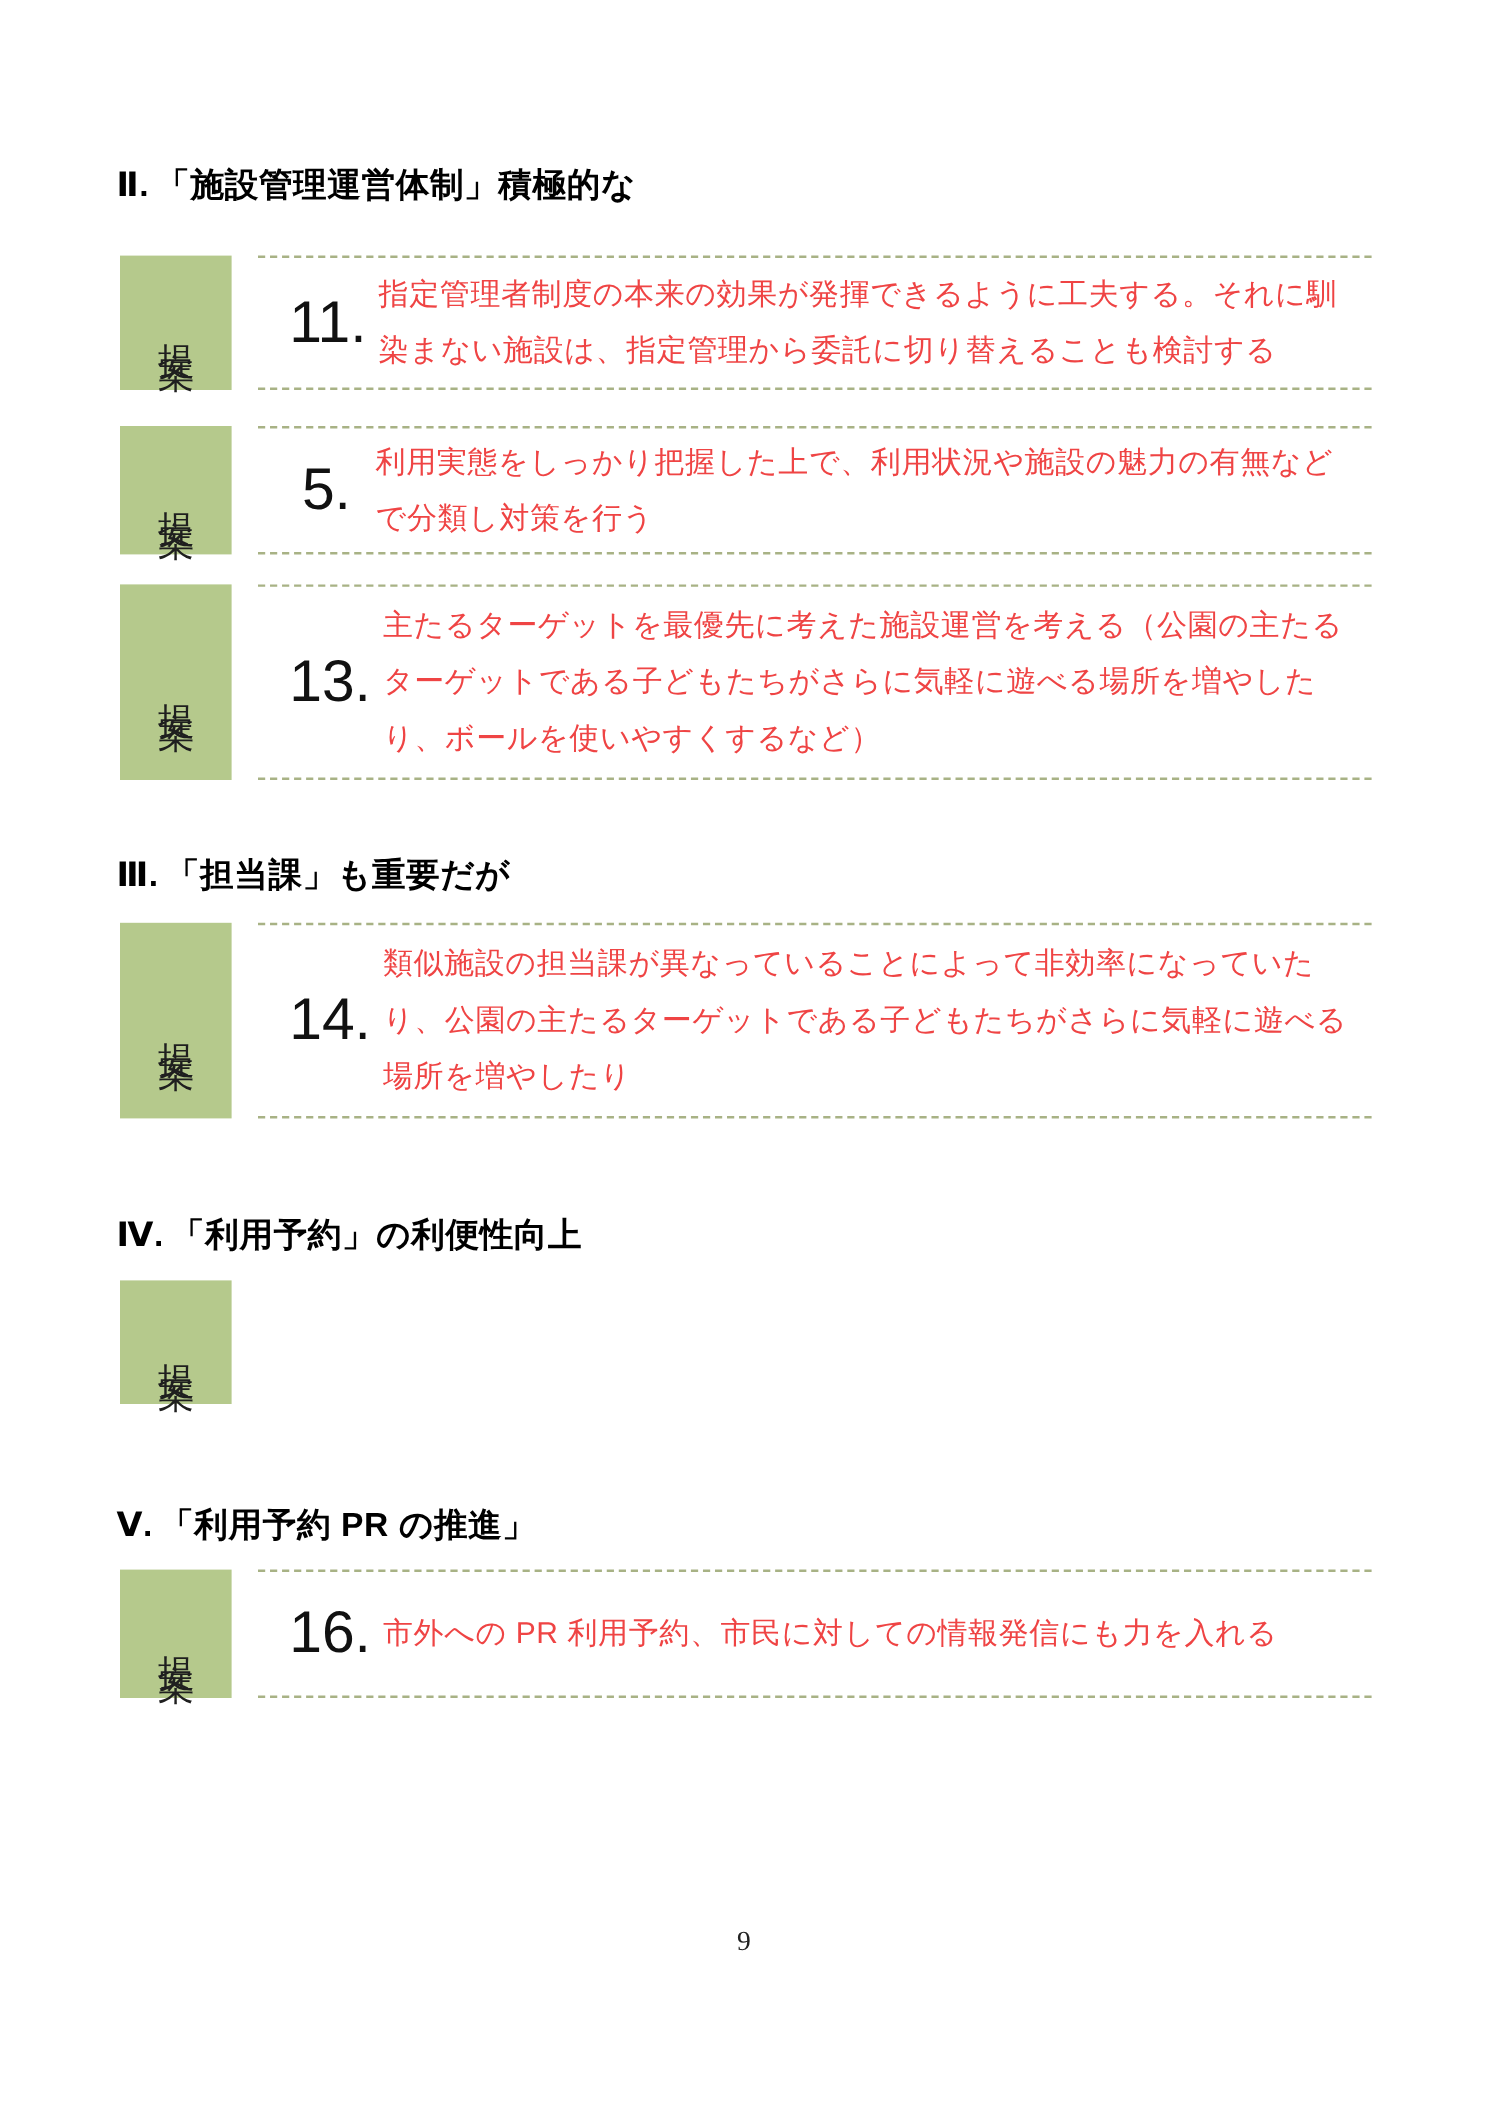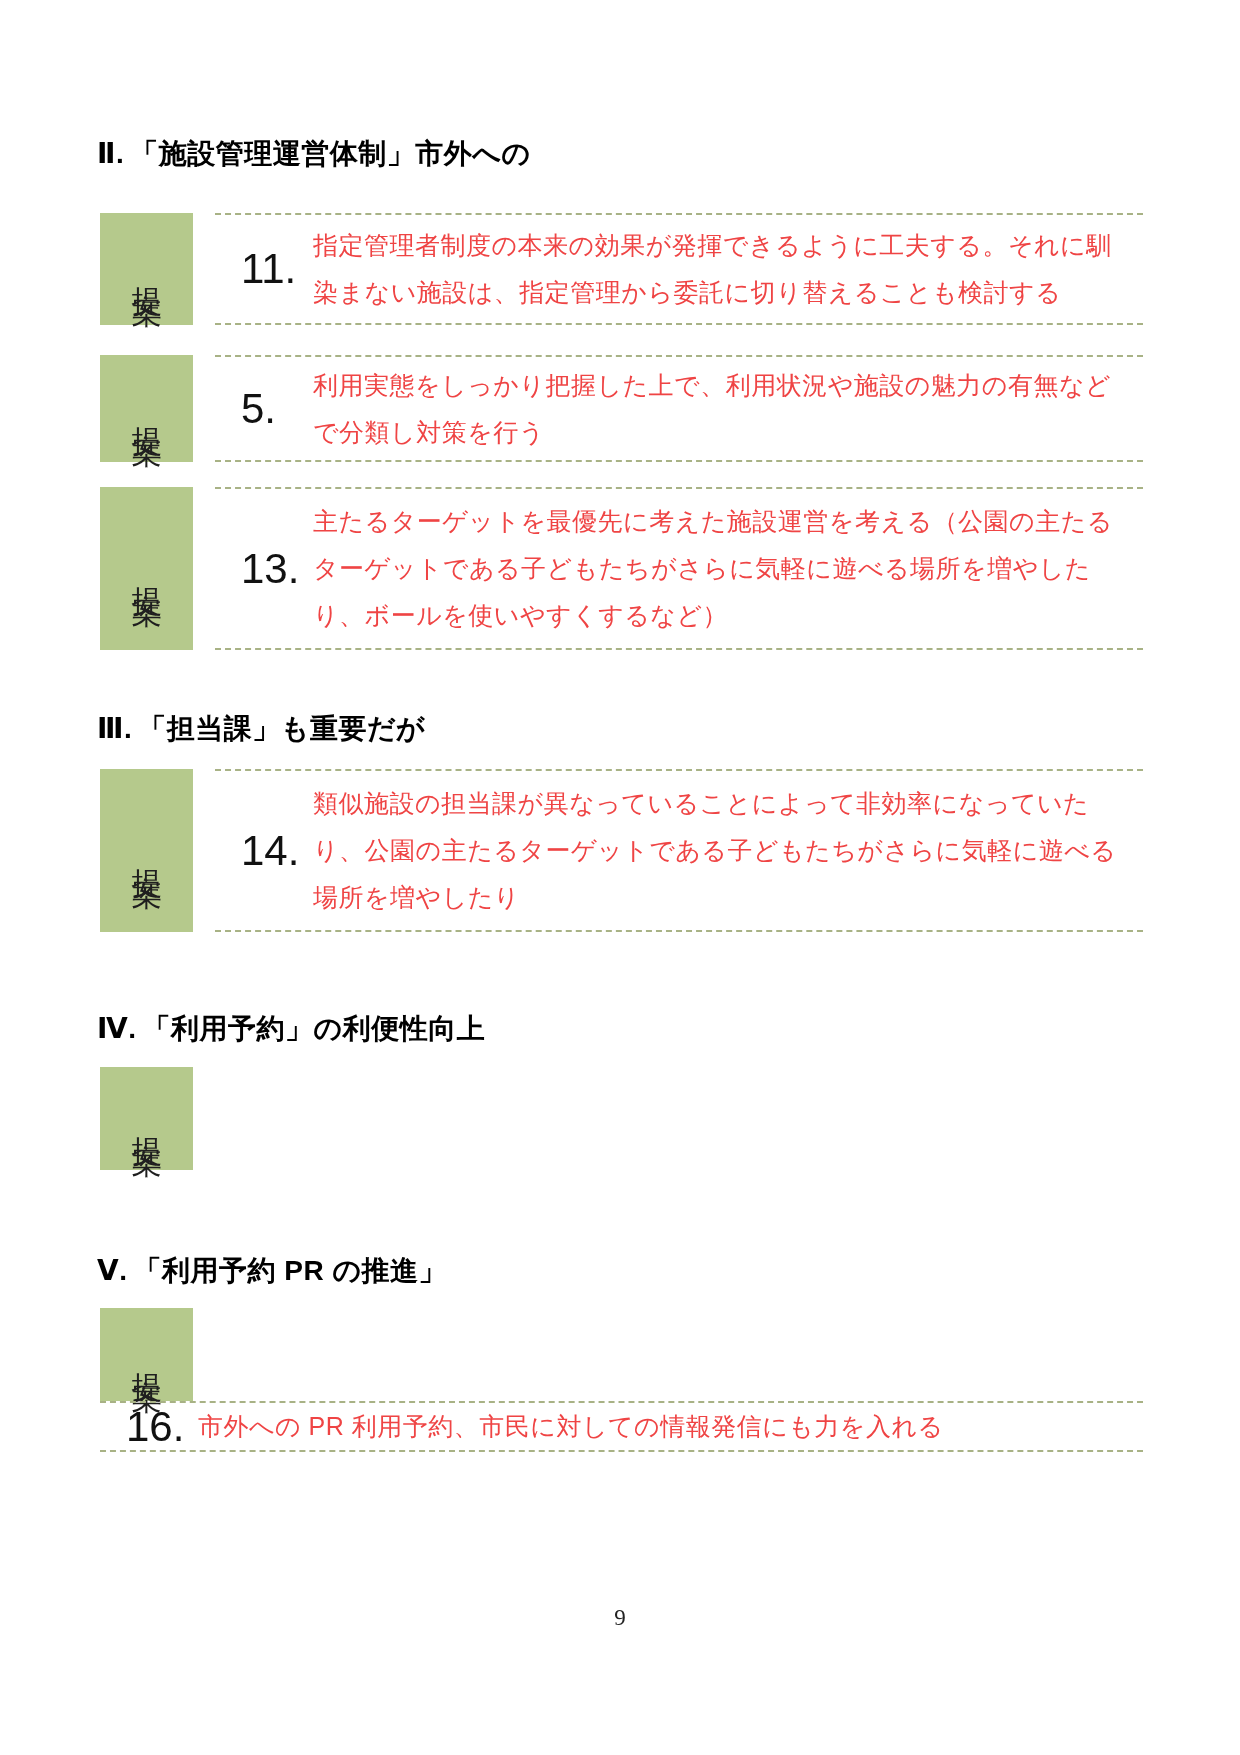--- a/index.html
+++ b/index.html
@@ -43,23 +43,24 @@
   .content {
     flex: 1;
     border-top: 2px dashed #a8b285;
     border-bottom: 2px dashed #a8b285;
     display: flex;
     align-items: center;
   }
   .num {
     flex: 0 0 62px;
     margin-left: 26px;
-    font-size: 42px;
+    font-size: 49px;
     color: #111111;
     line-height: 1;
+    text-align: center;
   }
   .txt {
     flex: 1;
     margin-left: 10px;
     margin-right: 6px;
     font-size: 25px;
     line-height: 47px;
     color: #ef4444;
     letter-spacing: 0.5px;
   }
@@ -68,37 +69,37 @@
   .h163 { height: 163px; }
   .h103 { height: 103px; }
   .mt43 { margin-top: 43px; }
   .mt30 { margin-top: 30px; }
   .mt25 { margin-top: 25px; }
   .mt63 { margin-top: 63px; }
   .mt24 { margin-top: 24px; }
   .mt81 { margin-top: 81px; }
   .mt22 { margin-top: 22px; }
   .mt85 { margin-top: 85px; }
-  .mt21 { margin-top: 21px; flex-direction: column; }
+  .mt21 { margin-top: 21px; }
   .mt138 { margin-top: 138px; }
   .page-number {
     margin-top: 190px;
     text-align: center;
     font-family: "Liberation Serif", "DejaVu Serif", serif;
     font-size: 23px;
     color: #222222;
   }
 </style>
 </head>
 <body>
 
 <div id="page">
 
   <h2 class="sec-heading mt138">
-    <span class="numeral">Ⅱ.</span><span>「施設管理運営体制」市外への</span>
+    <span class="numeral">Ⅱ.</span><span>「施設管理運営体制」積極的な</span>
   </h2>
 
   <div class="row h112 mt43">
     <div class="tag">提案</div>
     <div class="content">
       <div class="num">11.</div>
       <div class="txt">指定管理者制度の本来の効果が発揮できるように工夫する。それに馴染まない施設は、指定管理から委託に切り替えることも検討する</div>
     </div>
   </div>
 

